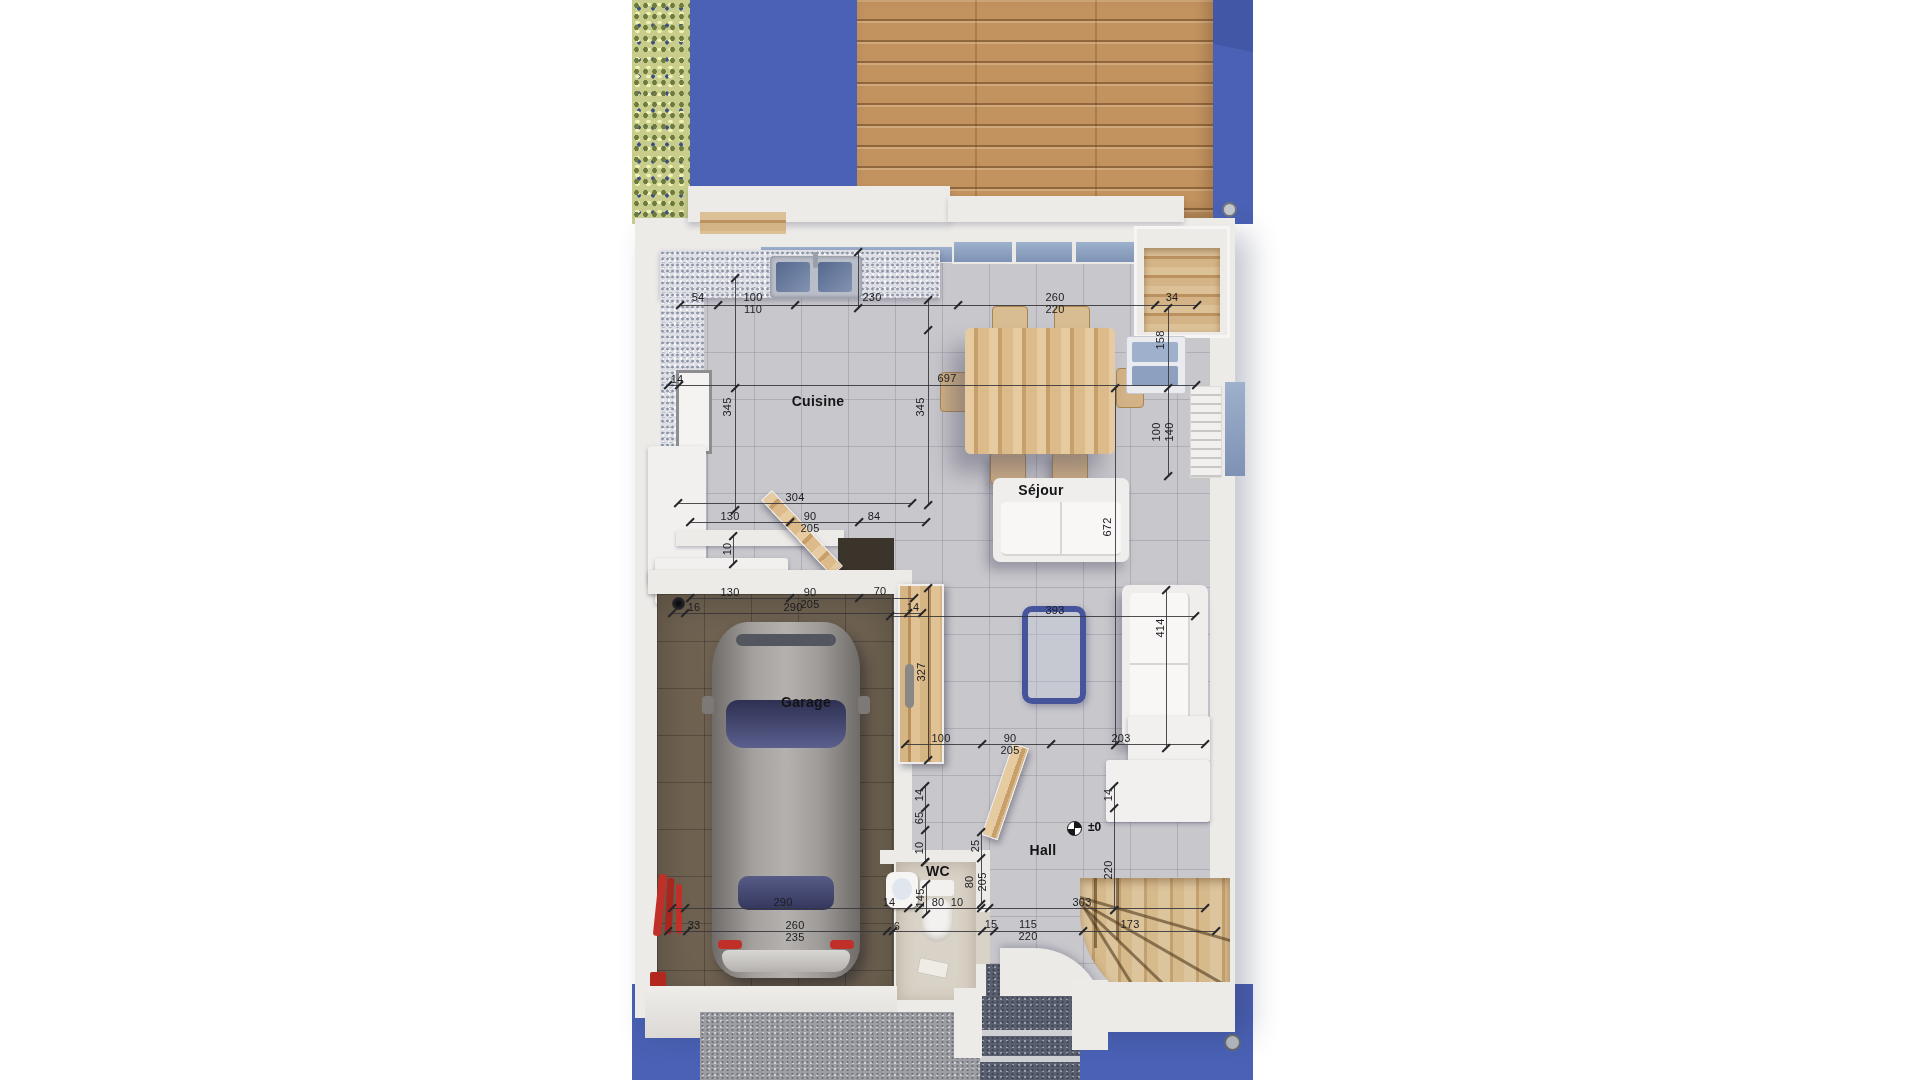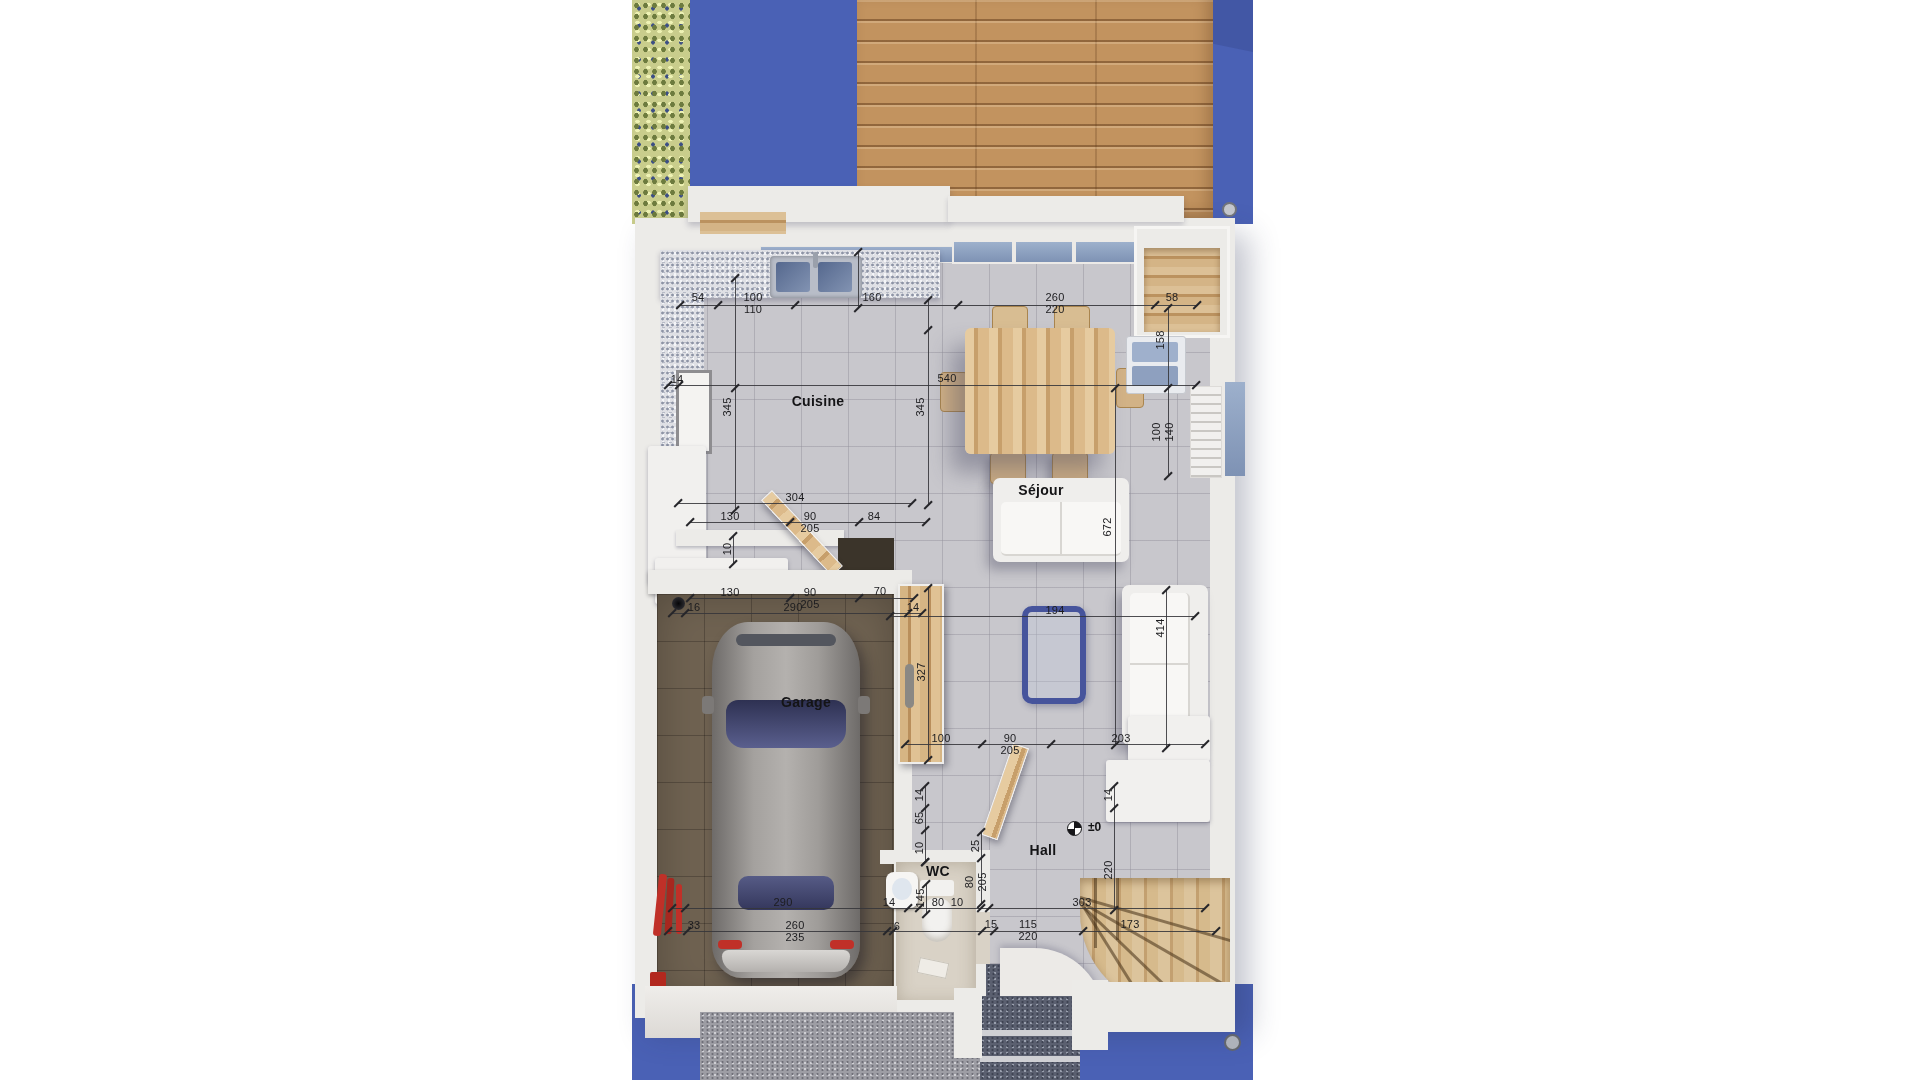--- a/index.html
+++ b/index.html
@@ -279,26 +279,26 @@
       <div class="tick" style="left: 928px; top: 330px;"></div>
       <div class="tick" style="left: 1168px; top: 388px;"></div>
       <div class="tick" style="left: 925px; top: 808px;"></div>
       <div class="tick" style="left: 925px; top: 830px;"></div>
       <div class="tick" style="left: 925px; top: 862px;"></div>
       <div class="tick" style="left: 1114px; top: 808px;"></div>
       <div class="tick" style="left: 981px; top: 858px;"></div>
       <div class="dim" style="left: 698px; top: 297px;">54</div>
       <div class="dim" style="left: 753px; top: 297px;">100</div>
       <div class="dim" style="left: 753px; top: 309px;">110</div>
-      <div class="dim" style="left: 872px; top: 297px;">160</div>
+      <div class="dim" style="left: 872px; top: 297px;">230</div>
       <div class="dim" style="left: 1055px; top: 297px;">260</div>
       <div class="dim" style="left: 1055px; top: 309px;">220</div>
-      <div class="dim" style="left: 1172px; top: 297px;">58</div>
+      <div class="dim" style="left: 1172px; top: 297px;">34</div>
       <div class="dim" style="left: 677px; top: 379px;">14</div>
-      <div class="dim" style="left: 947px; top: 378px;">540</div>
+      <div class="dim" style="left: 947px; top: 378px;">697</div>
       <div class="dim rot" style="left: 727px; top: 407px;">345</div>
       <div class="dim rot" style="left: 920px; top: 407px;">345</div>
       <div class="dim rot" style="left: 1160px; top: 340px;">158</div>
       <div class="dim rot" style="left: 1156px; top: 432px;">100</div>
       <div class="dim rot" style="left: 1169px; top: 432px;">140</div>
       <div class="dim rot" style="left: 1107px; top: 527px;">672</div>
       <div class="dim rot" style="left: 1160px; top: 628px;">414</div>
       <div class="dim rot" style="left: 921px; top: 672px;">327</div>
       <div class="dim rot" style="left: 727px; top: 549px;">10</div>
       <div class="dim" style="left: 795px; top: 497px;">304</div>
@@ -306,21 +306,21 @@
       <div class="dim" style="left: 810px; top: 516px;">90</div>
       <div class="dim" style="left: 810px; top: 528px;">205</div>
       <div class="dim" style="left: 874px; top: 516px;">84</div>
       <div class="dim" style="left: 730px; top: 592px;">130</div>
       <div class="dim" style="left: 810px; top: 592px;">90</div>
       <div class="dim" style="left: 810px; top: 604px;">205</div>
       <div class="dim" style="left: 866px; top: 591px; margin-left: 14px;">70</div>
       <div class="dim" style="left: 694px; top: 607px;">16</div>
       <div class="dim" style="left: 793px; top: 607px;">290</div>
       <div class="dim" style="left: 913px; top: 607px;">14</div>
-      <div class="dim" style="left: 1055px; top: 610px;">194</div>
+      <div class="dim" style="left: 1055px; top: 610px;">393</div>
       <div class="dim" style="left: 941px; top: 738px;">100</div>
       <div class="dim" style="left: 1010px; top: 738px;">90</div>
       <div class="dim" style="left: 1010px; top: 750px;">205</div>
       <div class="dim" style="left: 1121px; top: 738px;">203</div>
       <div class="dim rot" style="left: 919px; top: 795px;">14</div>
       <div class="dim rot" style="left: 919px; top: 818px;">65</div>
       <div class="dim rot" style="left: 919px; top: 848px;">10</div>
       <div class="dim rot" style="left: 975px; top: 846px;">25</div>
       <div class="dim rot" style="left: 969px; top: 882px;">80</div>
       <div class="dim rot" style="left: 982px; top: 882px;">205</div>

